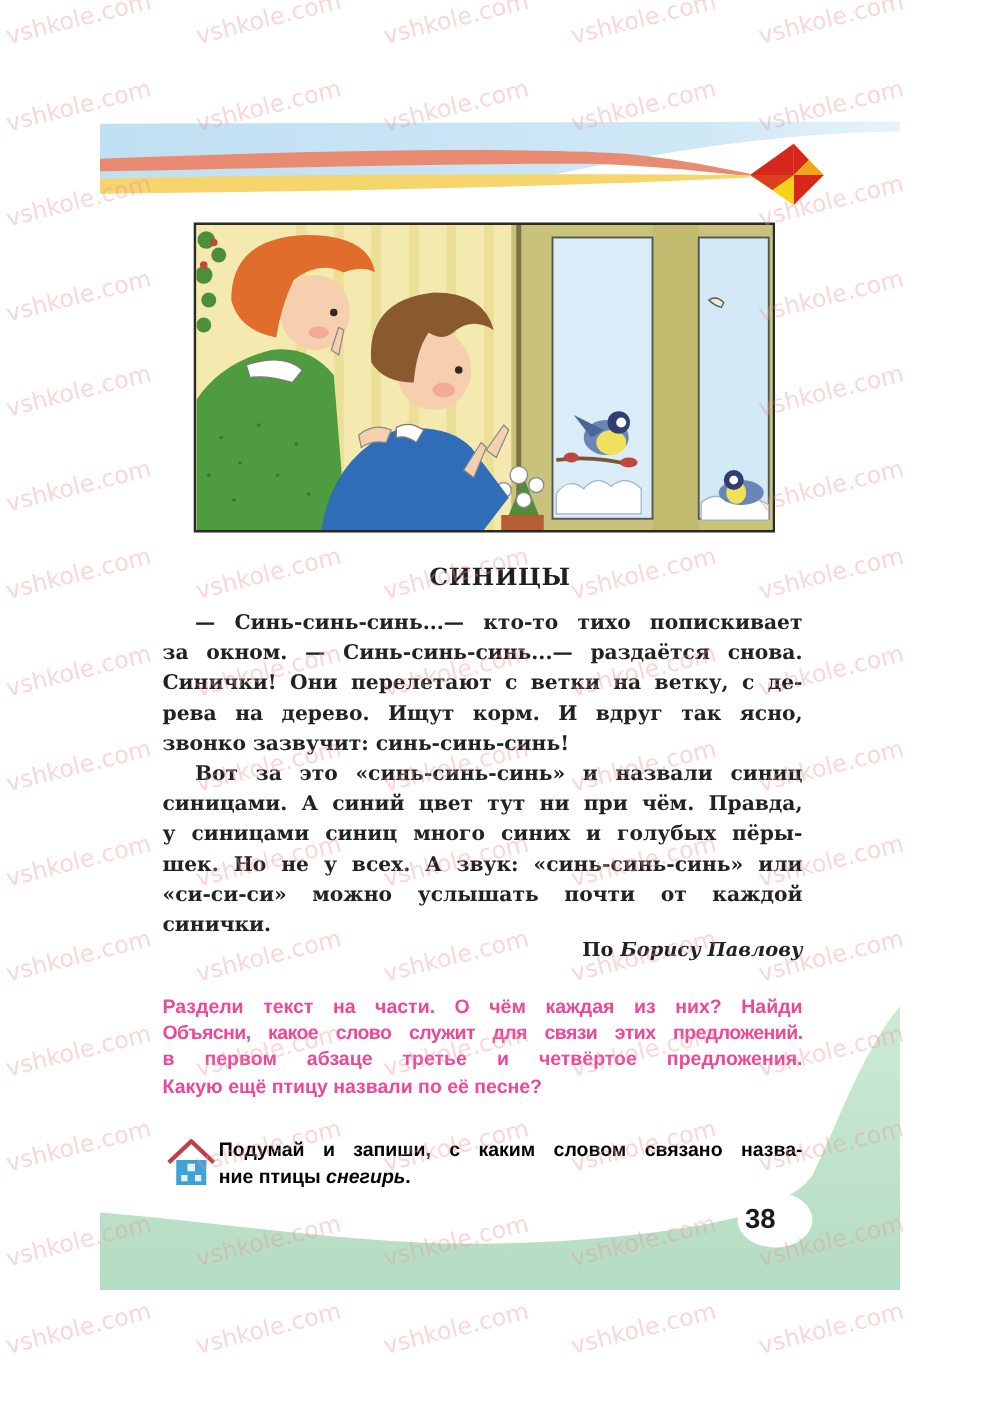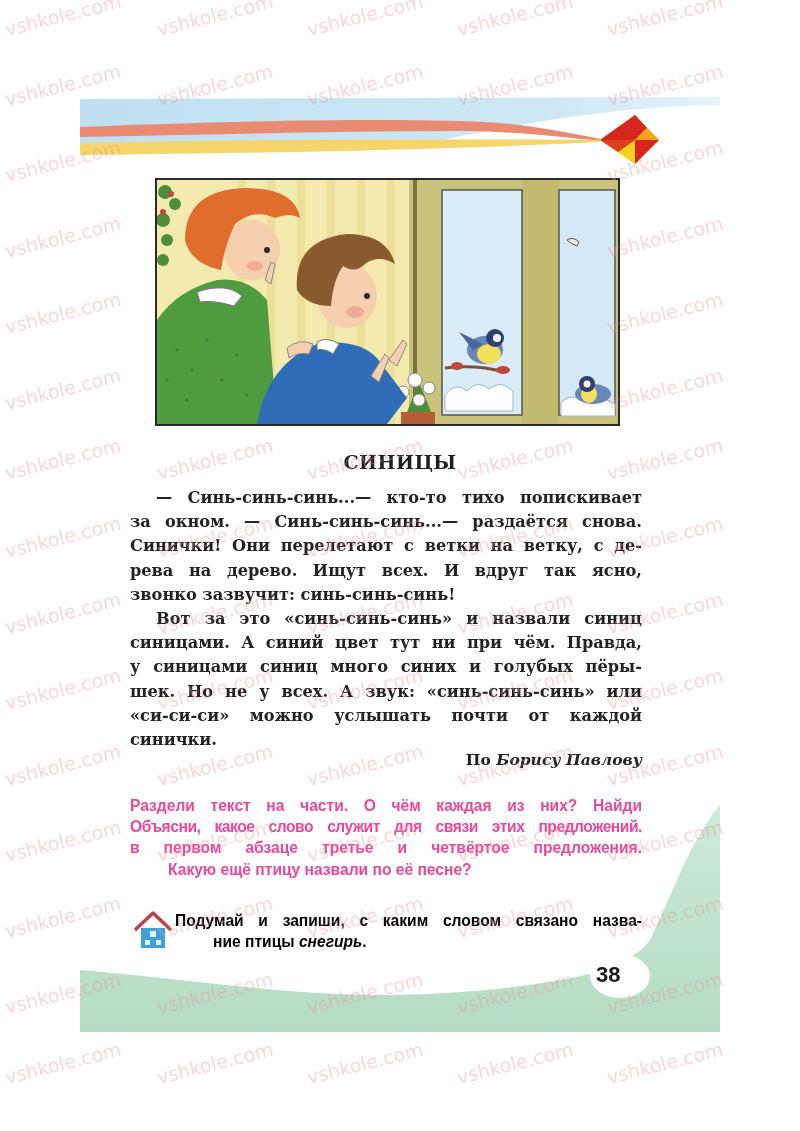--- a/index.html
+++ b/index.html
@@ -50,21 +50,21 @@
   .attribution .author { font-style: italic; }
 
   
   .green-band { left: 80px; top: 780px; width: 640px; height: 255px; }
 
   .tasks {
     left: 130px; width: 512px; top: 795px;
     font-family: Liberation Sans, sans-serif; font-weight: bold; font-size: 15.6px; line-height: 21.2px; color: #ec4899;
   }
   .task-line { display: block; white-space: nowrap; text-align: justify; text-align-last: justify; height: 21.2px; }
-  .task-line.last { text-align-last: left; margin-left: 38px; }
+  .task-line.last { text-align-last: left; }
   .task-line.condensed { letter-spacing: -0.45px; }
   .it { font-style: italic; }
 
   .home-task {
     left: 175px; width: 467px; top: 910px;
     font-family: "Liberation Sans", sans-serif; font-weight: bold; font-size: 15.6px; line-height: 21.2px; color: #000000;
   }
   .home-icon { left: 133px; top: 910px; width: 40px; height: 40px; }
 
   .page-number {
@@ -197,21 +197,21 @@
     <path d="M130,168 q12,-10 26,-4 l-4,10 q-12,-2 -20,4z" fill="#f5cfae" stroke="#888"></path>
   </svg>
 </div>
 
 <div class="abs title">СИНИЦЫ</div>
 
 <div class="abs story">
   <span class="story-line indent">— Синь-синь-синь...— кто-то тихо попискивает</span>
   <span class="story-line">за окном. — Синь-синь-синь...— раздаётся снова.</span>
   <span class="story-line">Синички! Они перелетают с ветки на ветку, с де-</span>
-  <span class="story-line">рева на дерево. Ищут всех. И вдруг так ясно,</span>
+  <span class="story-line">рева на дерево. Ищут корм. И вдруг так ясно,</span>
   <span class="story-line last">звонко зазвучит: синь-синь-синь!</span>
   <span class="story-line indent">Вот за это «синь-синь-синь» и назвали синиц</span>
   <span class="story-line">синицами. А синий цвет тут ни при чём. Правда,</span>
   <span class="story-line">у синицами синиц много синих и голубых пёры-</span>
   <span class="story-line">шек. Но не у всех. А звук: «синь-синь-синь» или</span>
   <span class="story-line">«си-си-си» можно услышать почти от каждой</span>
   <span class="story-line last">синички.</span>
 </div>
 
 <div class="abs attribution">

